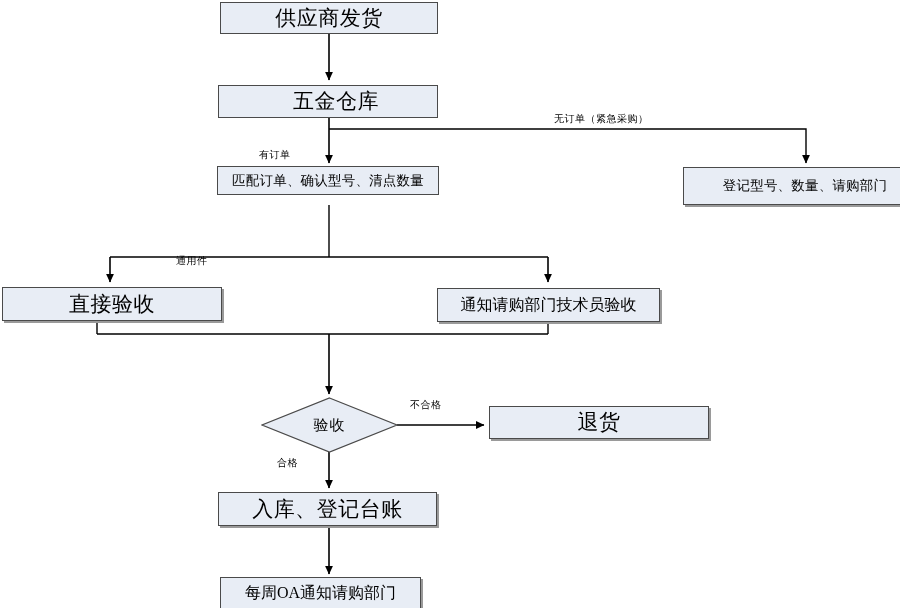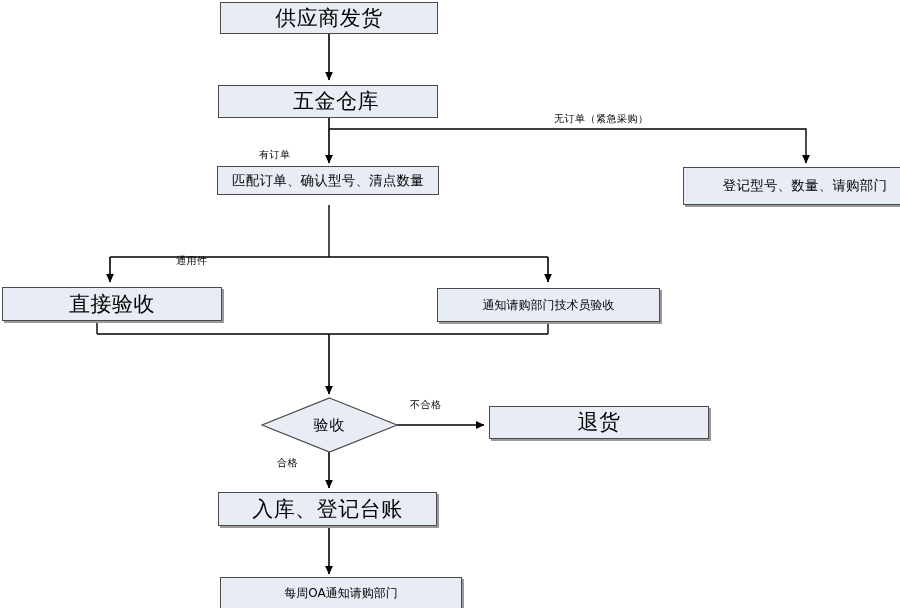--- a/index.html
+++ b/index.html
@@ -34,21 +34,21 @@
     z-index: 3;
   }
   .node.shadowed {
     box-shadow: 2px 2px 0 0 #9a9a9a;
   }
   .node.small {
     font-size: 13.5px;
     letter-spacing: 0.2px;
   }
   .node.tight {
-    font-size: 12px;
+    font-size: 16px;
     letter-spacing: 0px;
   }
   .diamond {
     position: absolute;
     z-index: 3;
   }
   .diamond .dlabel {
     position: absolute;
     left: 0;
     top: 0;
@@ -165,21 +165,21 @@
   </div>
 
   <div class="node shadowed" style="left:489px; top:406px; width:220px; height:33px;">
     <span>退货</span>
   </div>
 
   <div class="node shadowed" style="left:218px; top:492px; width:219px; height:34px;">
     <span>入库、登记台账</span>
   </div>
 
-  <div class="node tight shadowed" style="left:220px; top:577px; width:242px; height:32px;">
+  <div class="node tight shadowed" style="left:220px; top:577px; width:201px; height:32px;font-family:Liberation Serif, serif;">
     <span>每周OA通知请购部门</span>
   </div>
 
   <div class="edge-label" style="left:251px; top:148px;margin-left:8px;">有订单</div>
 
   <div class="edge-label" style="left:554px; top:112px;">无订单（紧急采购）</div>
 
   <div class="edge-label" style="left:176px; top:229px;margin-top:25px;">通用件</div>
 
 

